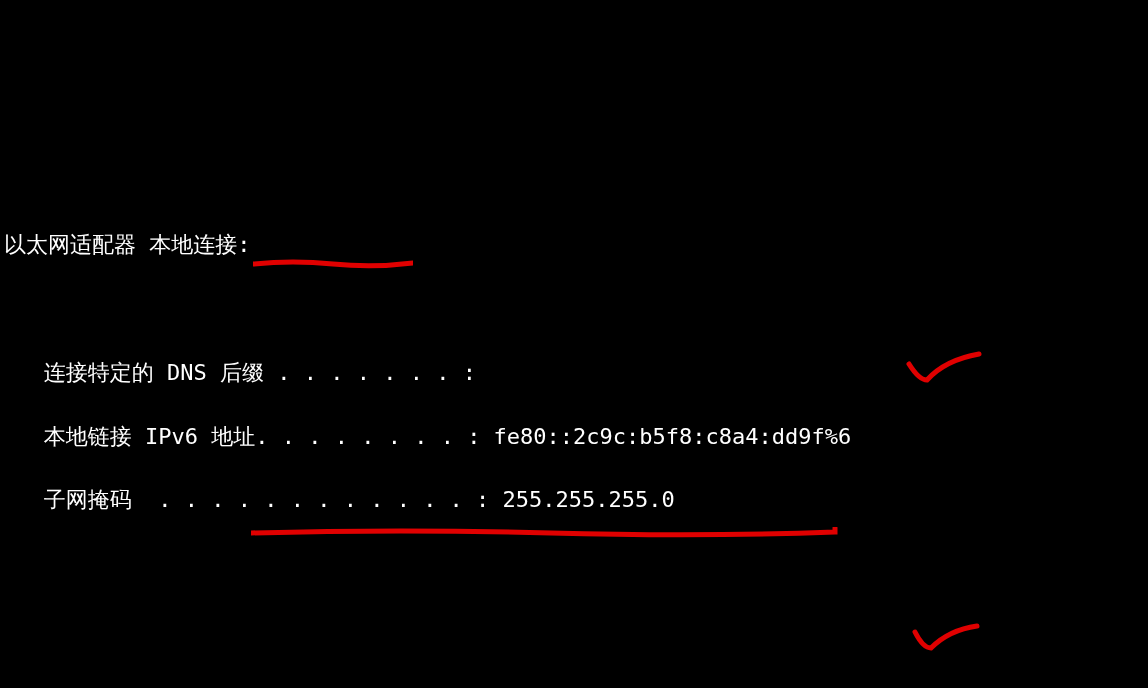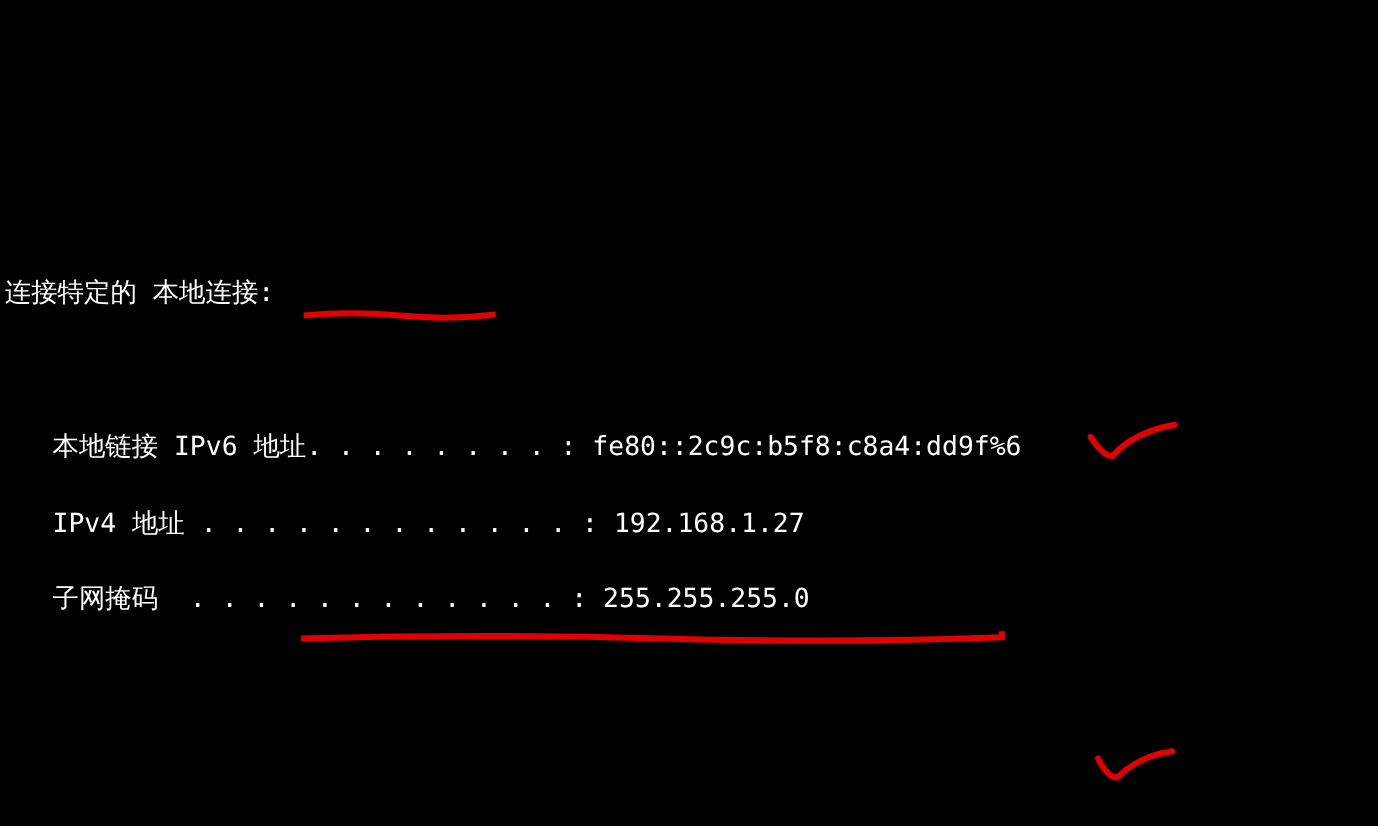--- a/index.html
+++ b/index.html
@@ -62,24 +62,24 @@
     stroke-linecap: round;
   }
 </style>
 </head>
 <body>
 
 <div class="terminal">
 <span class="line"> </span>
 <span class="line"> </span>
 <span class="line"> </span>
-<span class="line">连接特定的 本地连接:</span>
+<span class="line">以太网适配器 本地连接:</span>
 <span class="line"> </span>
+<span class="line">   连接特定的 DNS 后缀 . . . . . . . :</span>
 <span class="line">   本地链接 IPv6 地址. . . . . . . . : fe80::2c9c:b5f8:c8a4:dd9f%6</span>
-<span class="line">   IPv4 地址 . . . . . . . . . . . . : 192.168.1.27</span>
 <span class="line">   子网掩码  . . . . . . . . . . . . : 255.255.255.0</span>
 
 
 
 
 
 
 
 
 

